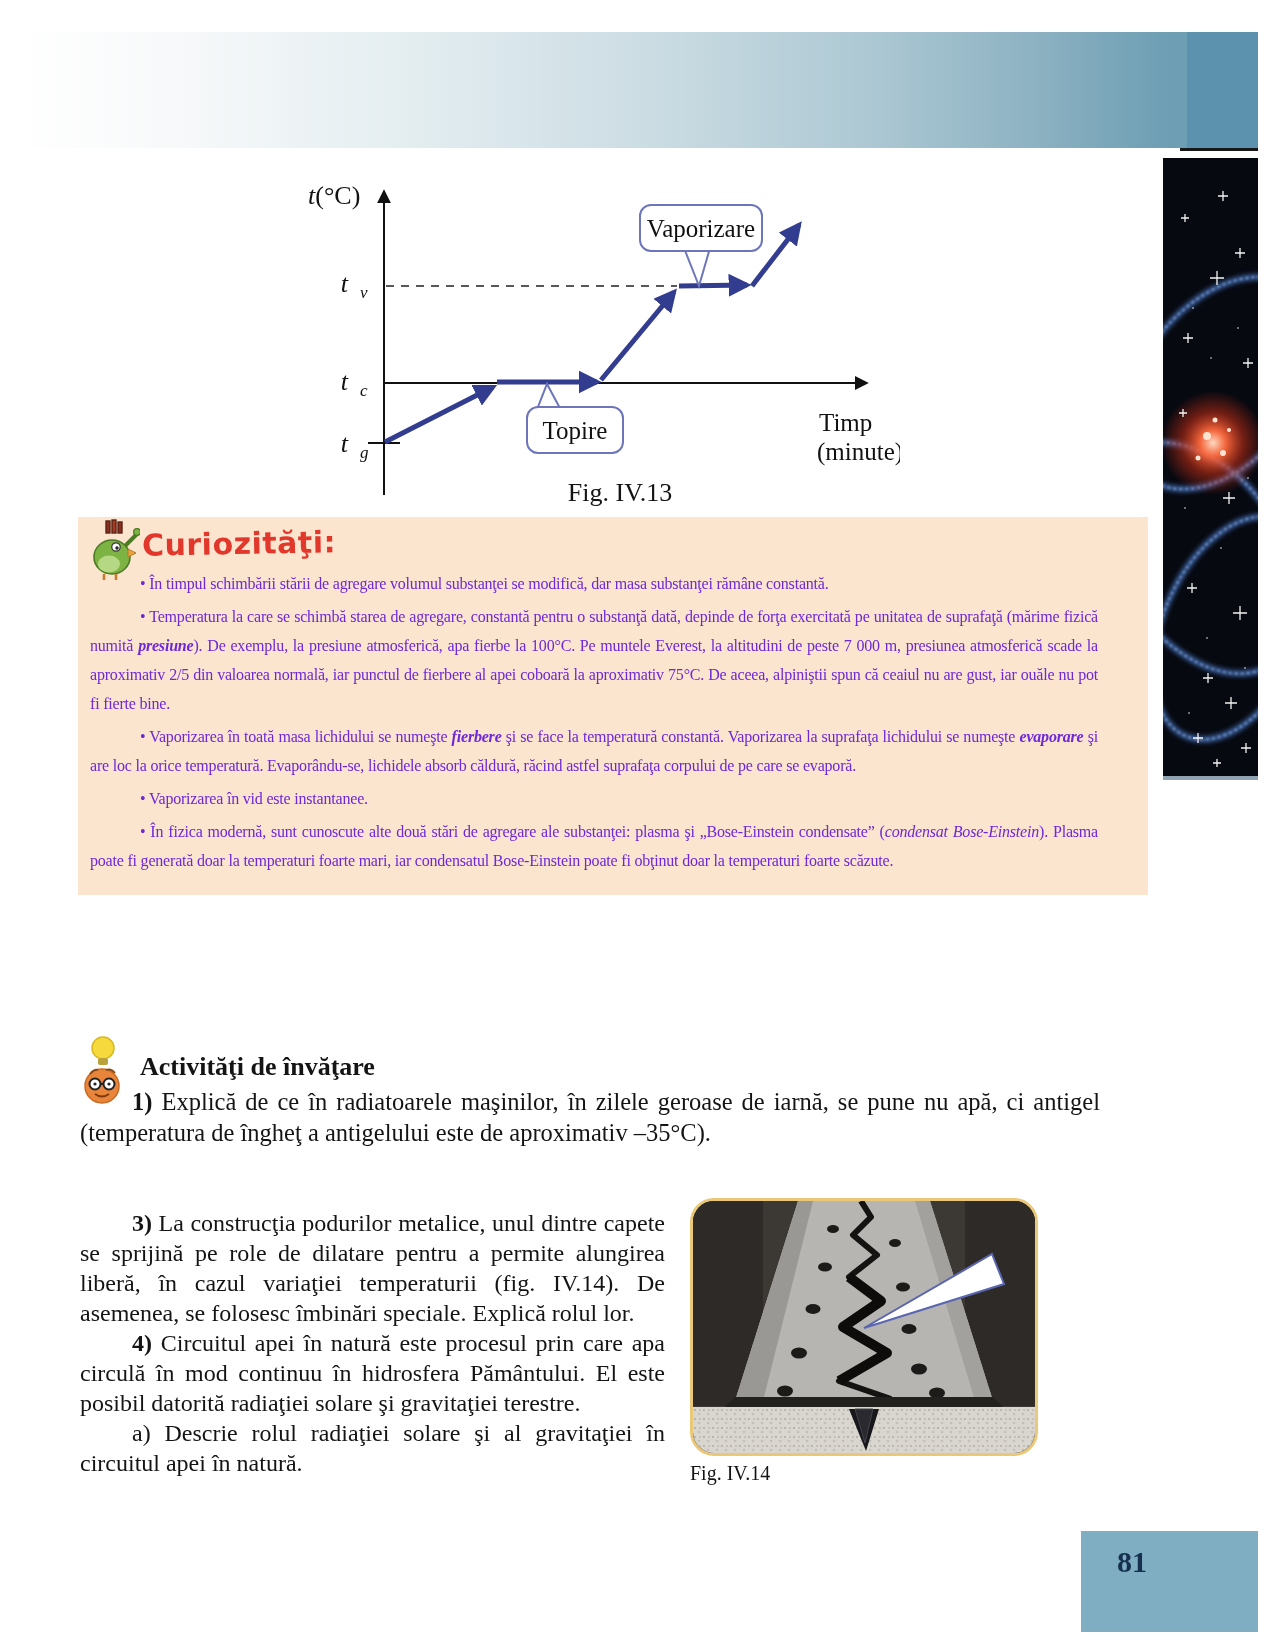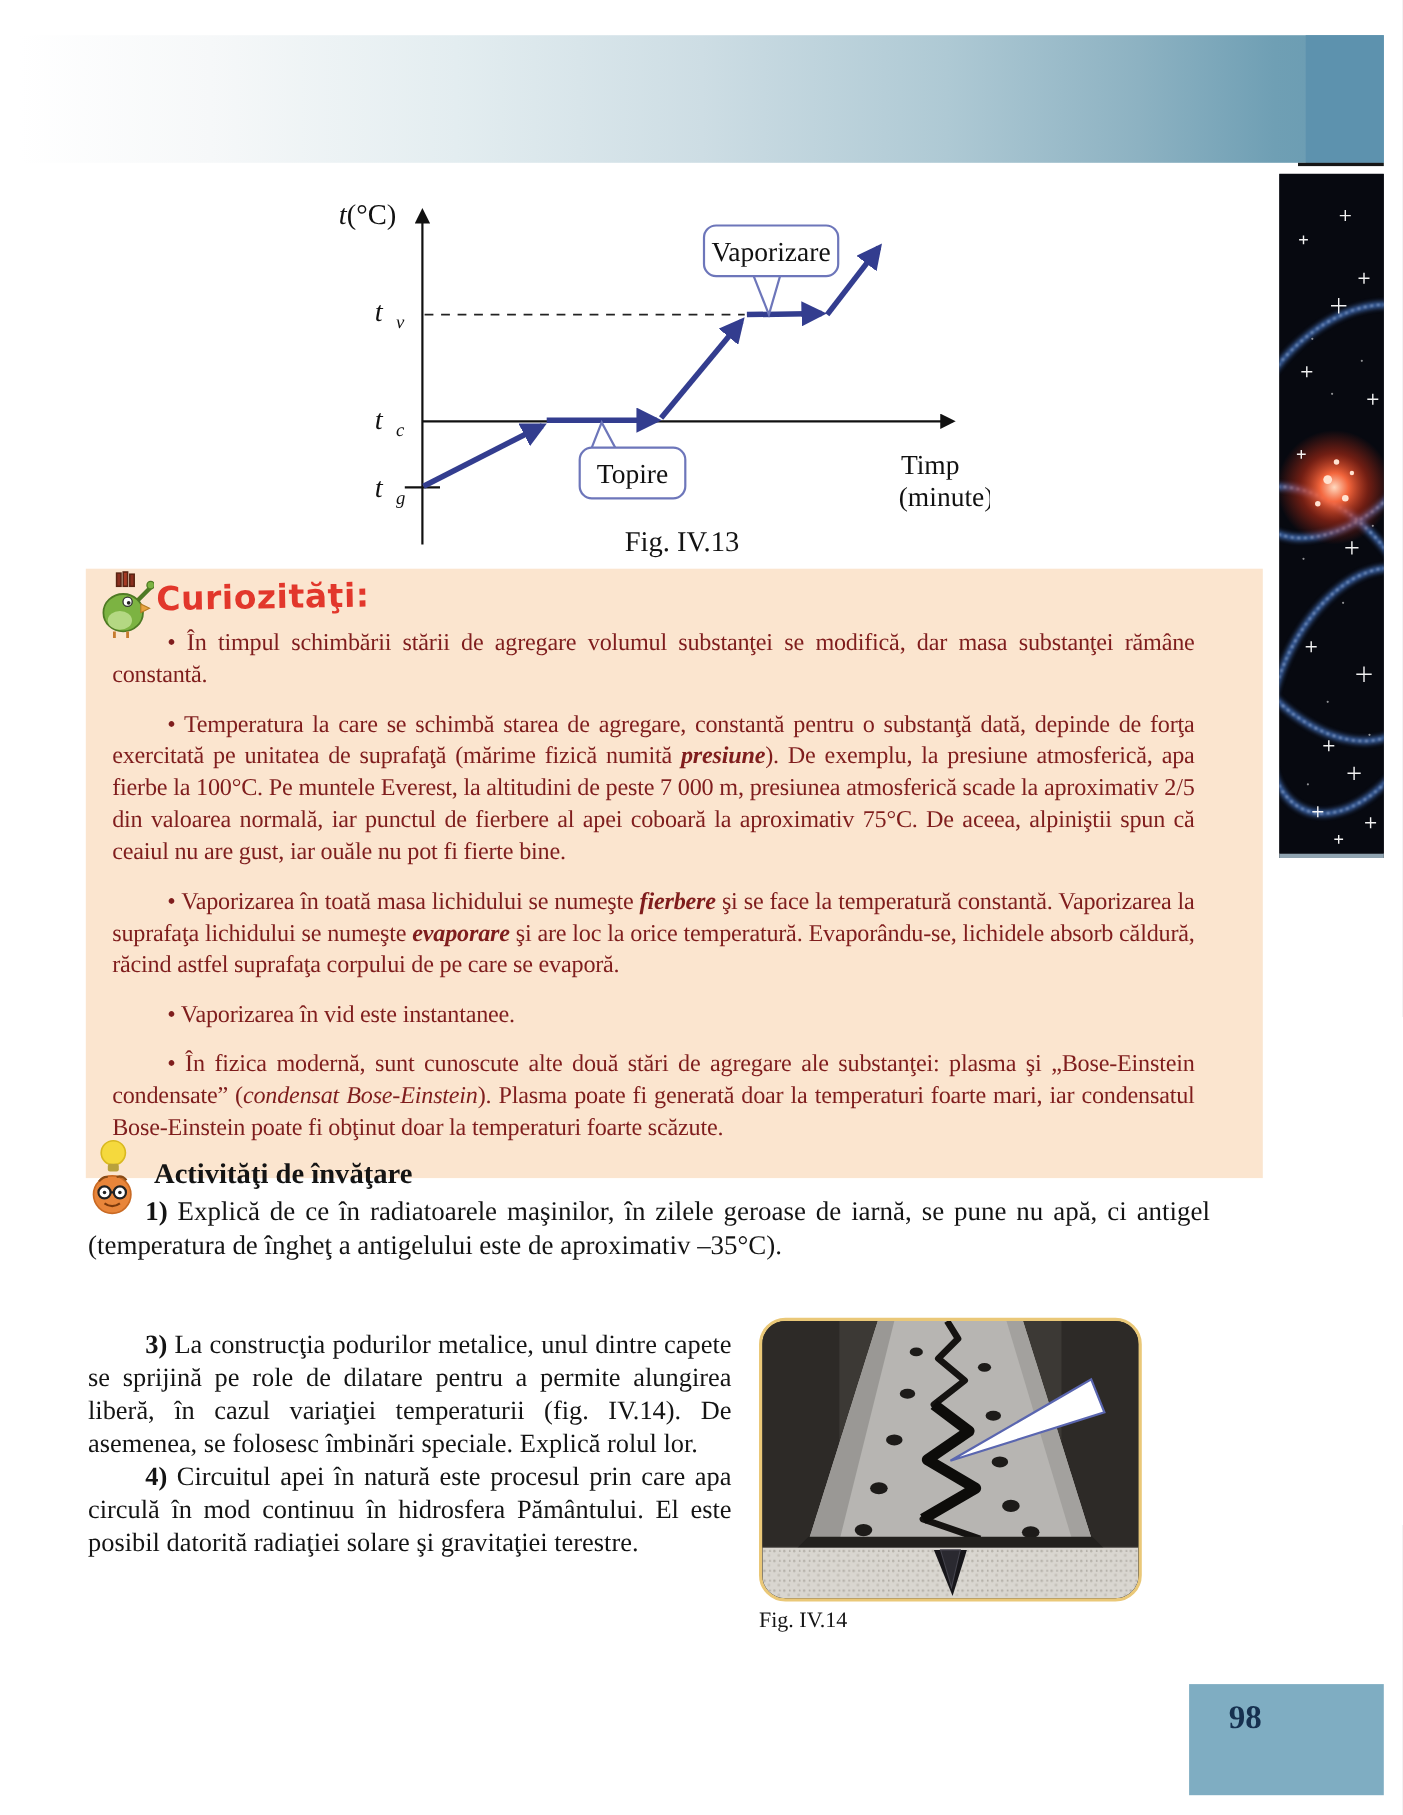--- a/index.html
+++ b/index.html
@@ -22,22 +22,22 @@
   .chart{position:absolute;left:300px;top:170px;}
   .chart text{font-family:"Liberation Serif",serif;fill:#111;}
   .fig13-caption{position:absolute;left:520px;top:478px;width:200px;text-align:center;font-size:26px;}
 
   
   .curio-box{position:absolute;left:78px;top:517px;width:1070px;background:#fbe5cf;padding-bottom:16px;}
   .curio-title{position:absolute;left:64px;top:9px;font-family:"DejaVu Sans",sans-serif;
     font-weight:700;font-size:30px;color:#e2372b;transform:rotate(-1deg);letter-spacing:0.5px;}
   .curio-mascot{position:absolute;left:8px;top:2px;}
   .curio-text{margin:52px 46px 0 8px;}
-  .curio-text p{margin:16px;font-size:22px;line-height:29px;text-align:justify;
-    text-indent:50px;color:#7f1d1d;letter-spacing:-0.2px;}
+  .curio-text p{margin:4px;font-size:16px;line-height:29px;text-align:justify;
+    text-indent:50px;color:#6d28d9;letter-spacing:-0.2px;}
 
   
   .act-icon{position:absolute;left:80px;top:1034px;}
   .act-title{position:absolute;left:140px;top:1052px;font-size:26px;font-weight:700;}
   .acts-wide{position:absolute;left:80px;top:1086px;width:1020px;}
   .acts-wide p, .acts-col p{margin:0;font-size:24.5px;line-height:31px;text-align:justify;text-indent:52px;}
   .acts-col{position:absolute;left:80px;top:1208px;width:585px;}
   .acts-col p{font-size:24px;line-height:30px;}
 
   
@@ -220,20 +220,21 @@
   </div>
   <div class="act-title">Activităţi de învăţare</div>
 
   <div class="acts-wide">
     <p><span class="b">1) </span><span>Explică de ce în radiatoarele maşinilor, în zilele geroase de iarnă, se pune nu apă, ci antigel (temperatura de îngheţ a antigelului este de aproximativ –35°C).</span></p>
   </div>
 
   <div class="acts-col">
     <p><span class="b">3) </span><span>La construcţia podurilor metalice, unul dintre capete se sprijină pe role de dilatare pentru a permite alungirea liberă, în cazul variaţiei temperaturii (fig. IV.14). De asemenea, se folosesc îmbinări speciale. Explică rolul lor.</span></p>
     <p><span class="b">4) </span><span>Circuitul apei în natură este procesul prin care apa circulă în mod continuu în hidrosfera Pământului. El este posibil datorită radiaţiei solare şi gravitaţiei terestre.</span></p>
+    <p><span>a) Descrie rolul radiaţiei solare şi al gravitaţiei în circuitul apei în natură.</span></p>
   </div>
 
   <div class="photo14">
     <svg width="342" height="252" viewBox="0 0 342 252">
       <defs>
         <pattern id="spk" width="9" height="9" patternUnits="userSpaceOnUse">
           <rect width="9" height="9" fill="#d9d6d0"></rect>
           <circle cx="2" cy="2" r="1.1" fill="#b3afa7"></circle>
           <circle cx="6" cy="6" r="1.3" fill="#c4c0b8"></circle>
           <circle cx="7" cy="2" r="0.8" fill="#a8a49c"></circle>
@@ -266,16 +267,16 @@
     </svg>
   </div>
   <div class="pointer14">
     <svg width="150" height="88" viewBox="0 0 150 88">
       <polygon points="136,6 148,36 8,80" fill="#ffffff" stroke="#5a66b0" stroke-width="2"></polygon>
     </svg>
   </div>
   <div class="fig14-caption">Fig. IV.14</div>
 
   <div class="page-num-box">
-    <div class="page-num">98</div>
+    <div class="page-num">81</div>
   </div>
 
 </div>
 
 </body></html>

